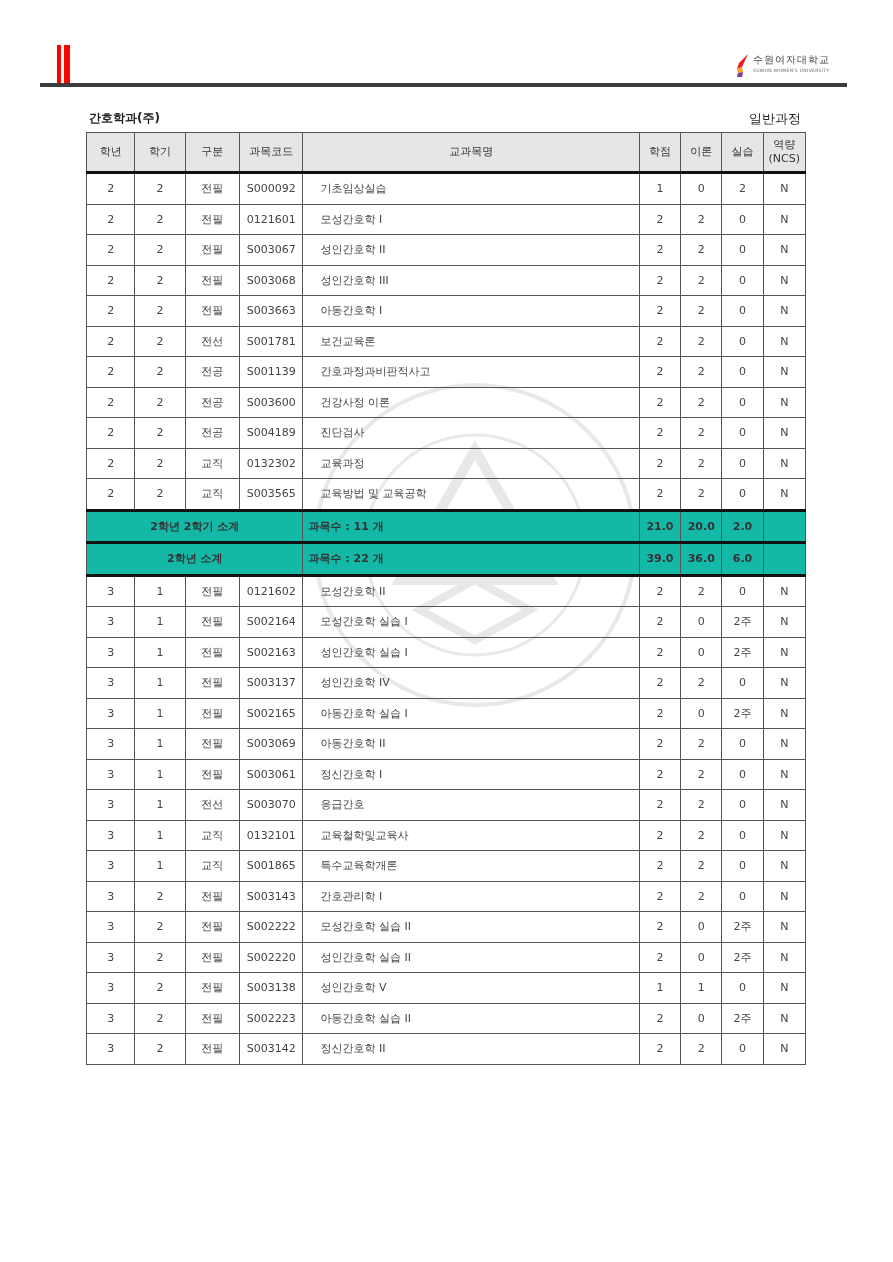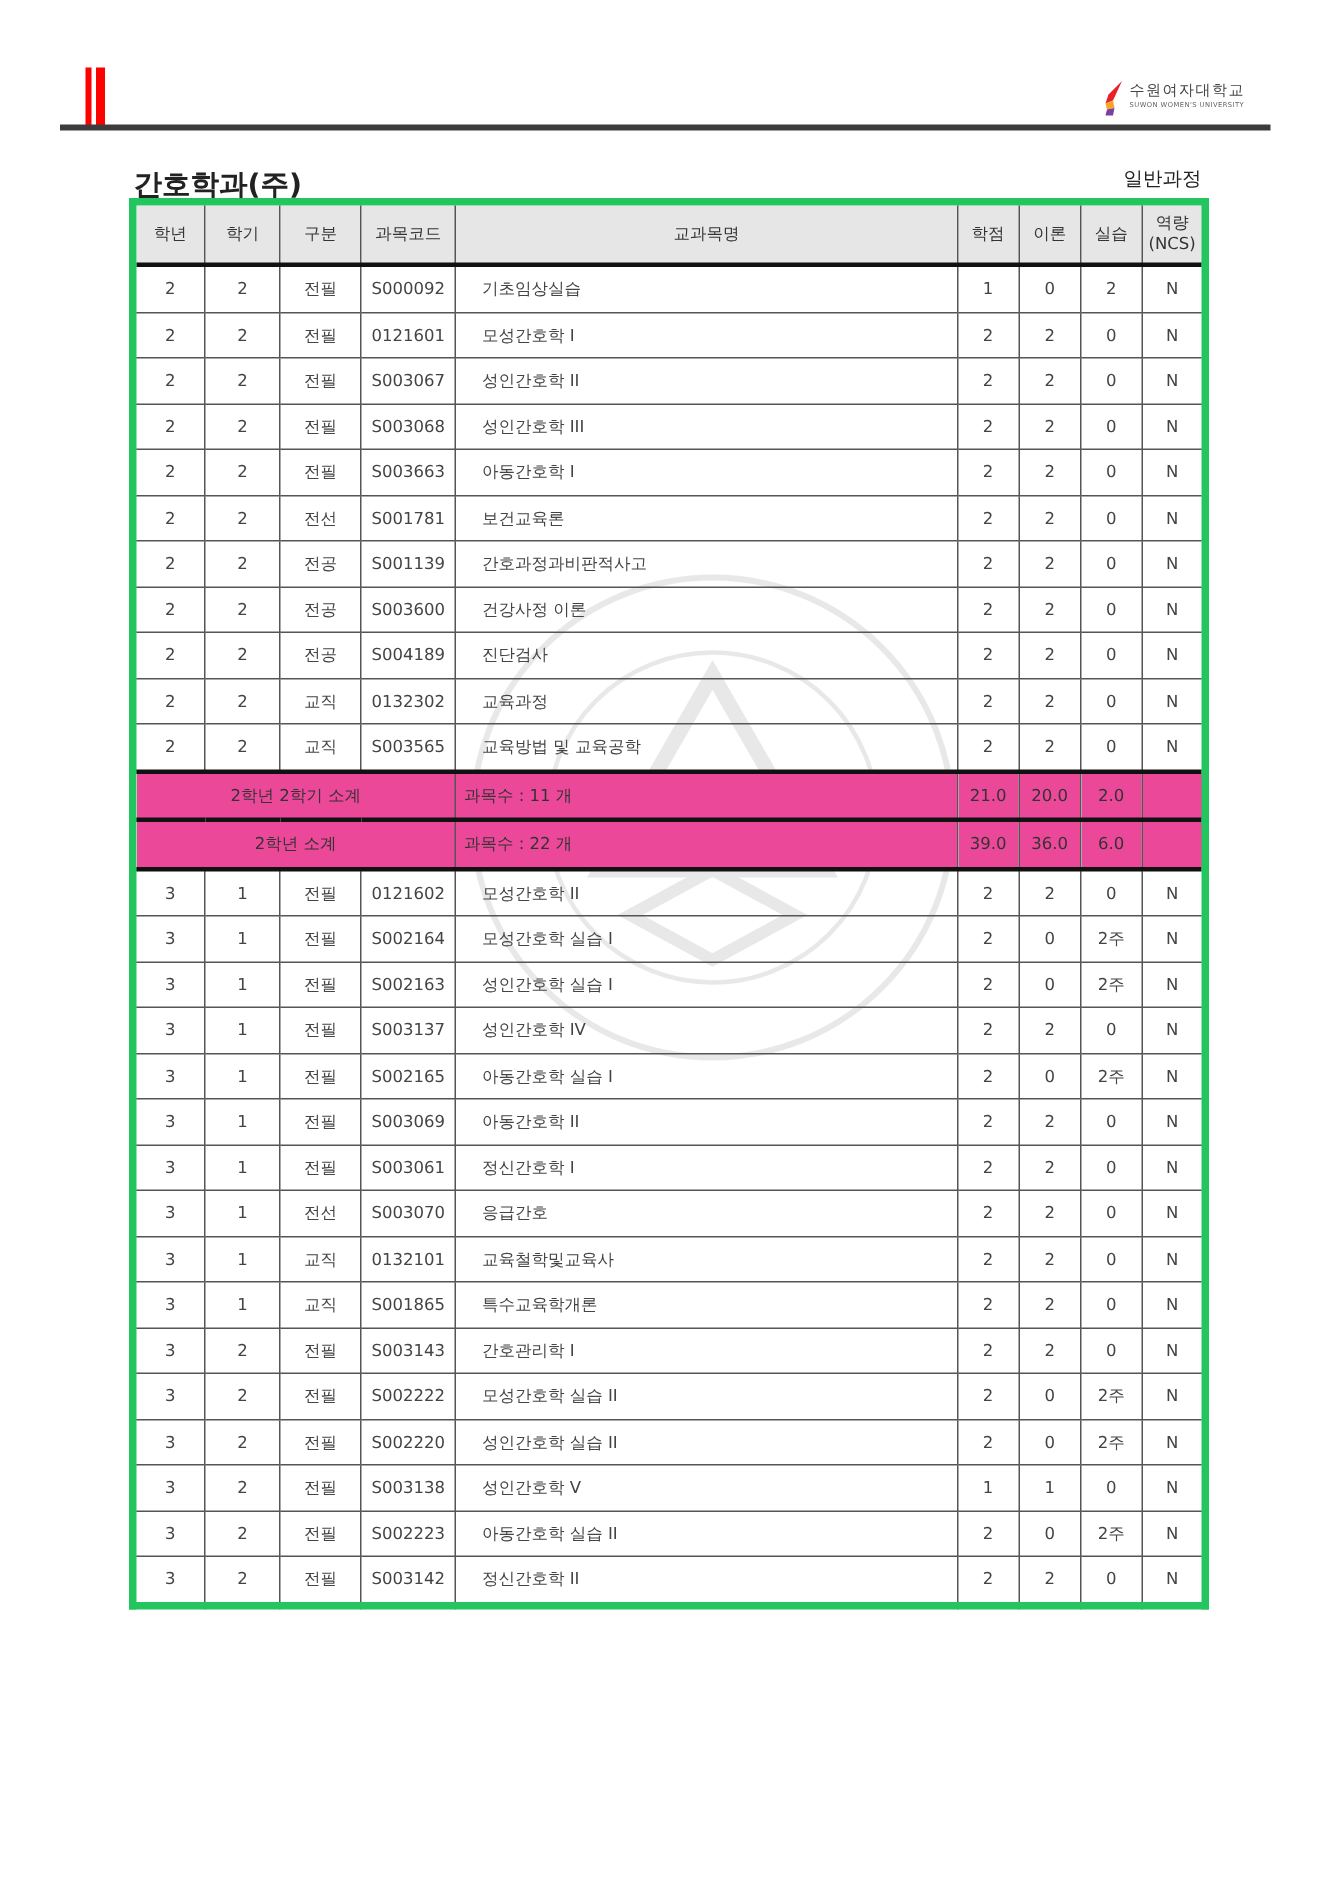--- a/index.html
+++ b/index.html
@@ -9,32 +9,32 @@
   
   .red-bar-1 { position: absolute; left: 57px; top: 45px; width: 4px; height: 40px; background: #ff0000; }
   .red-bar-2 { position: absolute; left: 64px; top: 45px; width: 6px; height: 40px; background: #ff0000; }
   .header-rule { position: absolute; left: 40px; top: 83px; width: 807px; height: 4px; background: #3c3c3c; }
   .logo { position: absolute; left: 736px; top: 52px; width: 110px; height: 28px; }
   .logo-mark { position: absolute; left: 0; top: 2px; width: 14px; height: 24px; }
   .logo-ko { position: absolute; left: 17px; top: 1px; font-size: 10px; color: #444; letter-spacing: 1px; white-space: nowrap; }
   .logo-en { position: absolute; left: 17px; top: 16px; font-size: 4.5px; color: #666; letter-spacing: 0.3px; white-space: nowrap; }
 
   
-  .dept-title { position: absolute; left: 89px; top: 110px; font-size: 19px; font-weight: bold; color: #222; }
+  .dept-title { position: absolute; left: 89px; top: 110px; font-size: 12px; font-weight: bold; color: #222; }
   .course-type { position: absolute; right: 92px; top: 110px; font-size: 13px; font-weight: normal; color: #222; }
 
   
   table.curr { position: absolute; left: 86px; top: 132px; width: 720px; border-collapse: collapse;
-               border: 5px solid #22c55e; table-layout: fixed; font-size: 11px; }
+               border: 1px solid #22c55e; table-layout: fixed; font-size: 11px; }
   table.curr td, table.curr th { border: 1px solid #555; height: 29.5px; padding: 0; text-align: center;
                color: #444; font-weight: normal; overflow: hidden; white-space: nowrap; }
   table.curr thead th { background: #e6e6e6; height: 38px; color: #333; font-size: 11px; line-height: 1.25; }
   table.curr thead tr { border-bottom: 3px solid #111; }
   table.curr td.name { text-align: left; padding-left: 17px; }
-  tr.subtotal td { background: #ec4899; font-weight: normal; color: #333; }
+  tr.subtotal td { background: #14b8a6; font-weight: bold; color: #333; }
   tr.subtotal { border-top: 3px solid #111; border-bottom: 3px solid #111; }
   tr.subtotal td.label { text-align: center; }
   tr.subtotal td.count { text-align: left; padding-left: 5px; }
 
   
   .watermark { position: absolute; left: 310px; top: 380px; width: 330px; height: 330px; pointer-events: none; opacity: 0.13; }
 </style>
 </head>
 <body>
 

